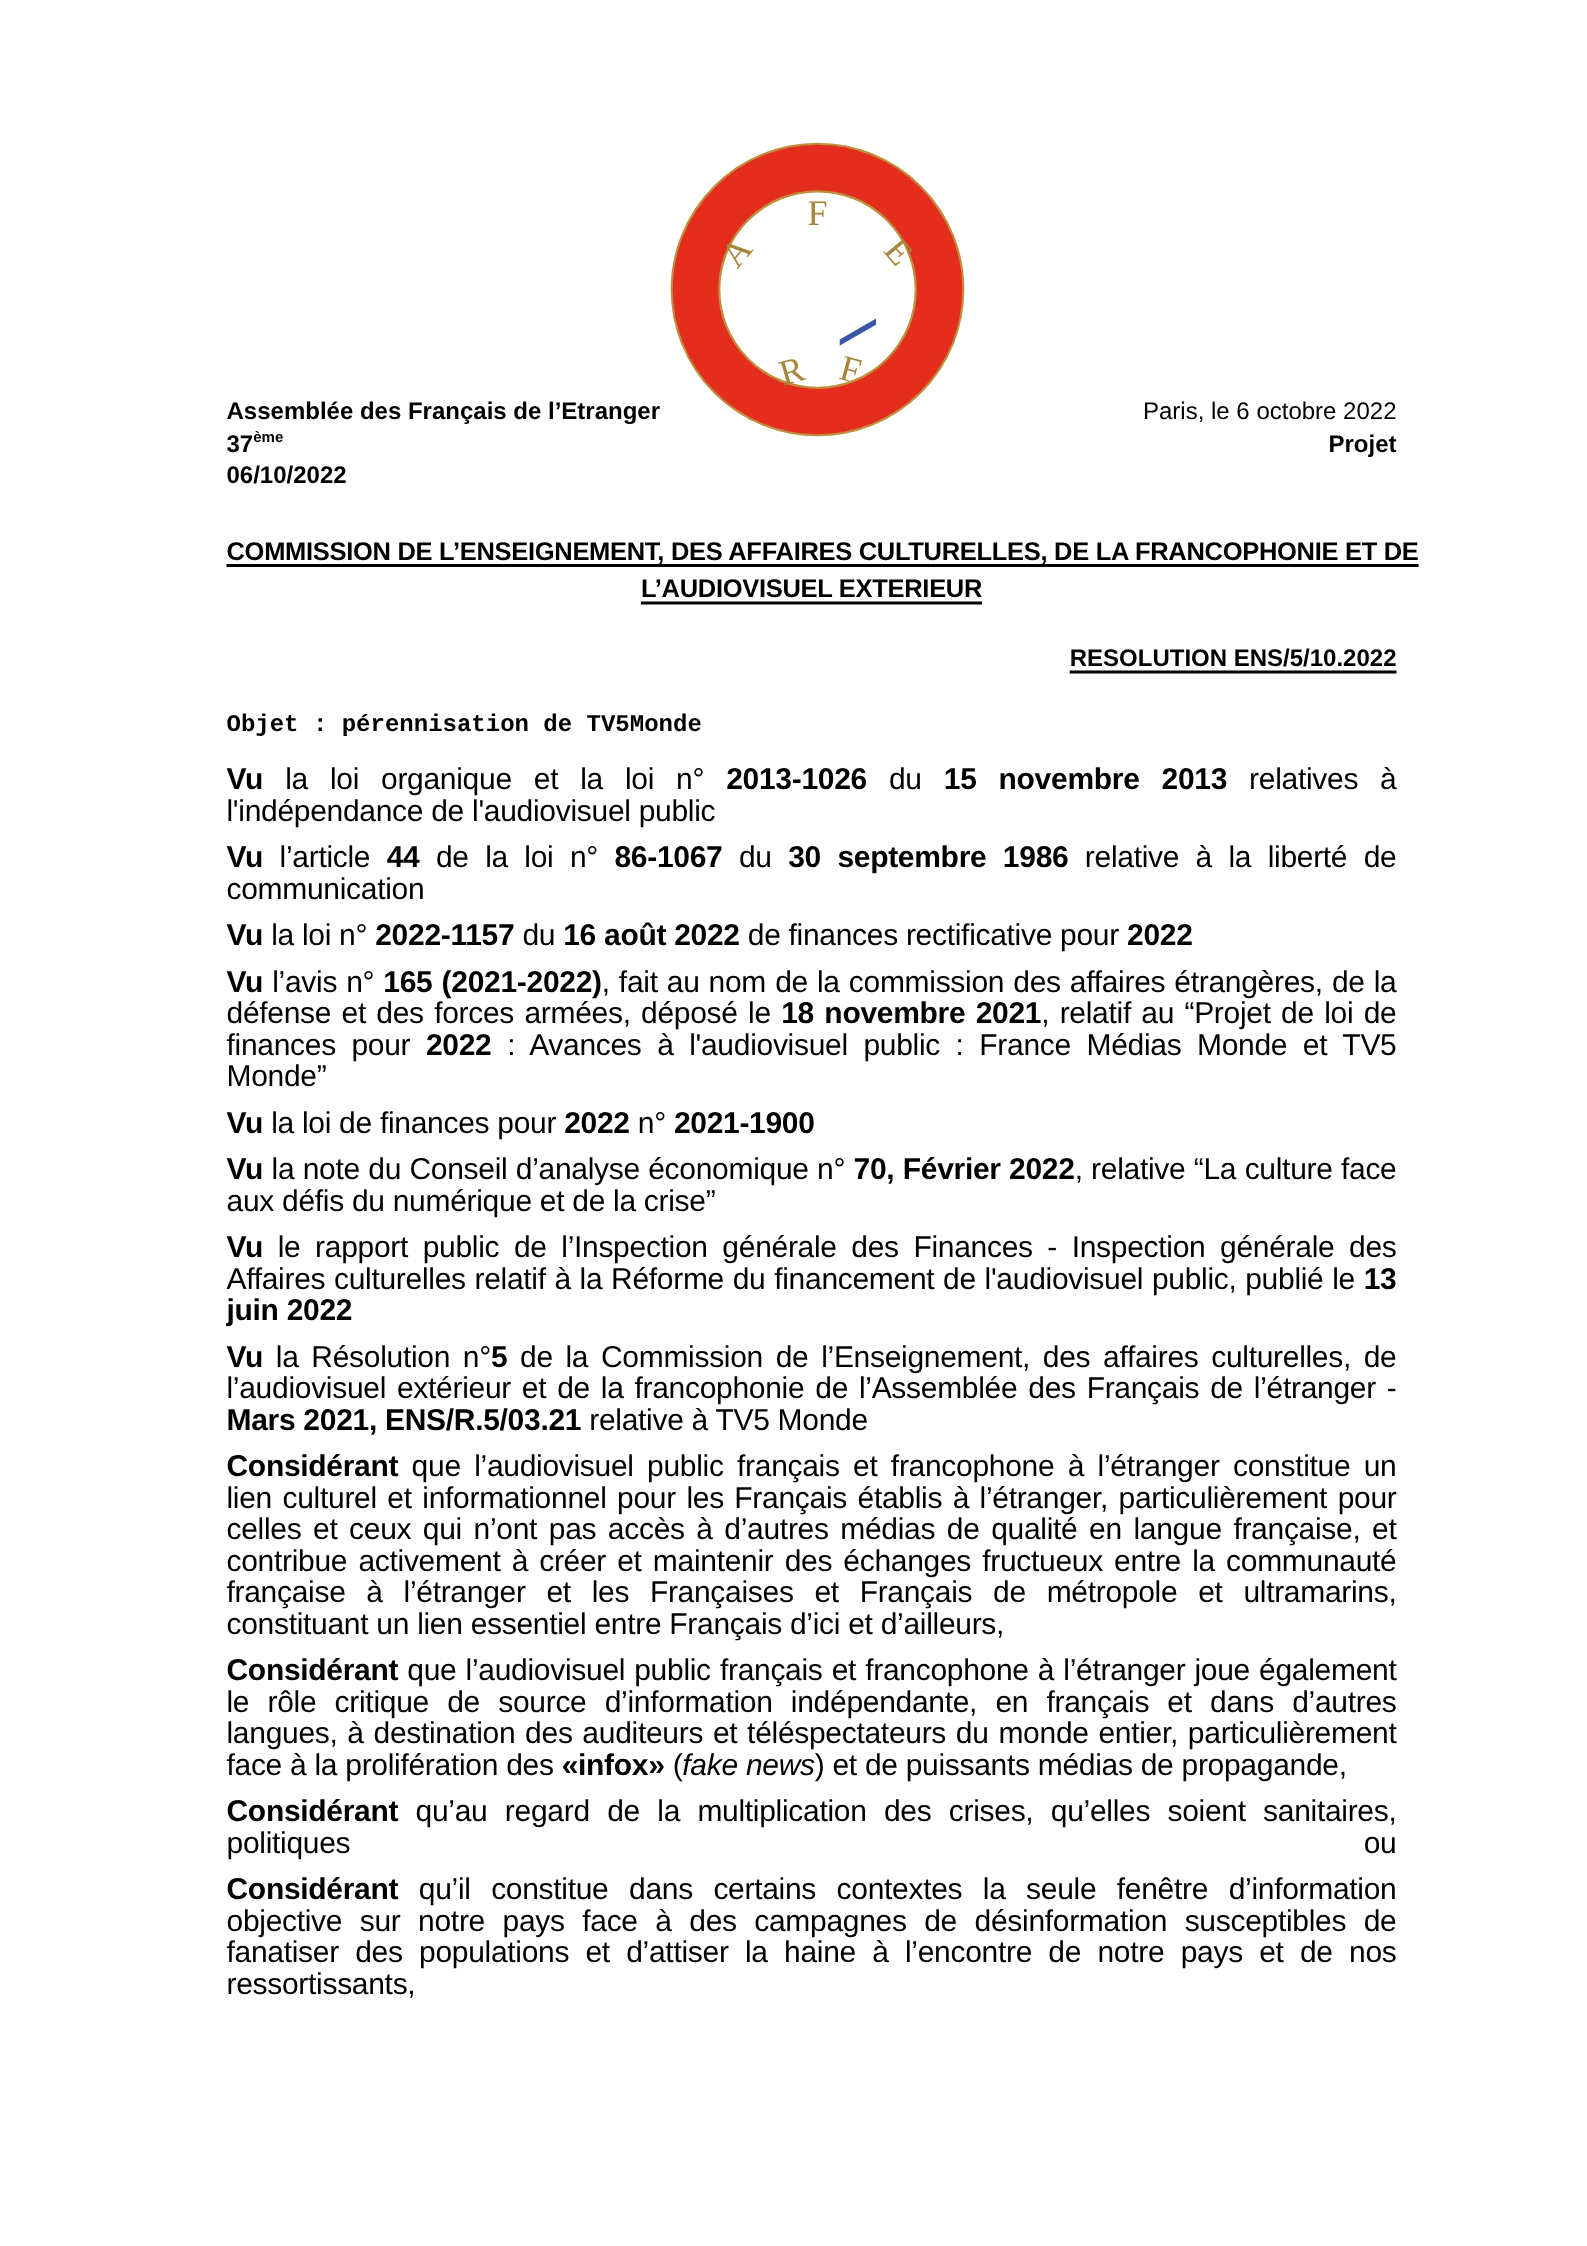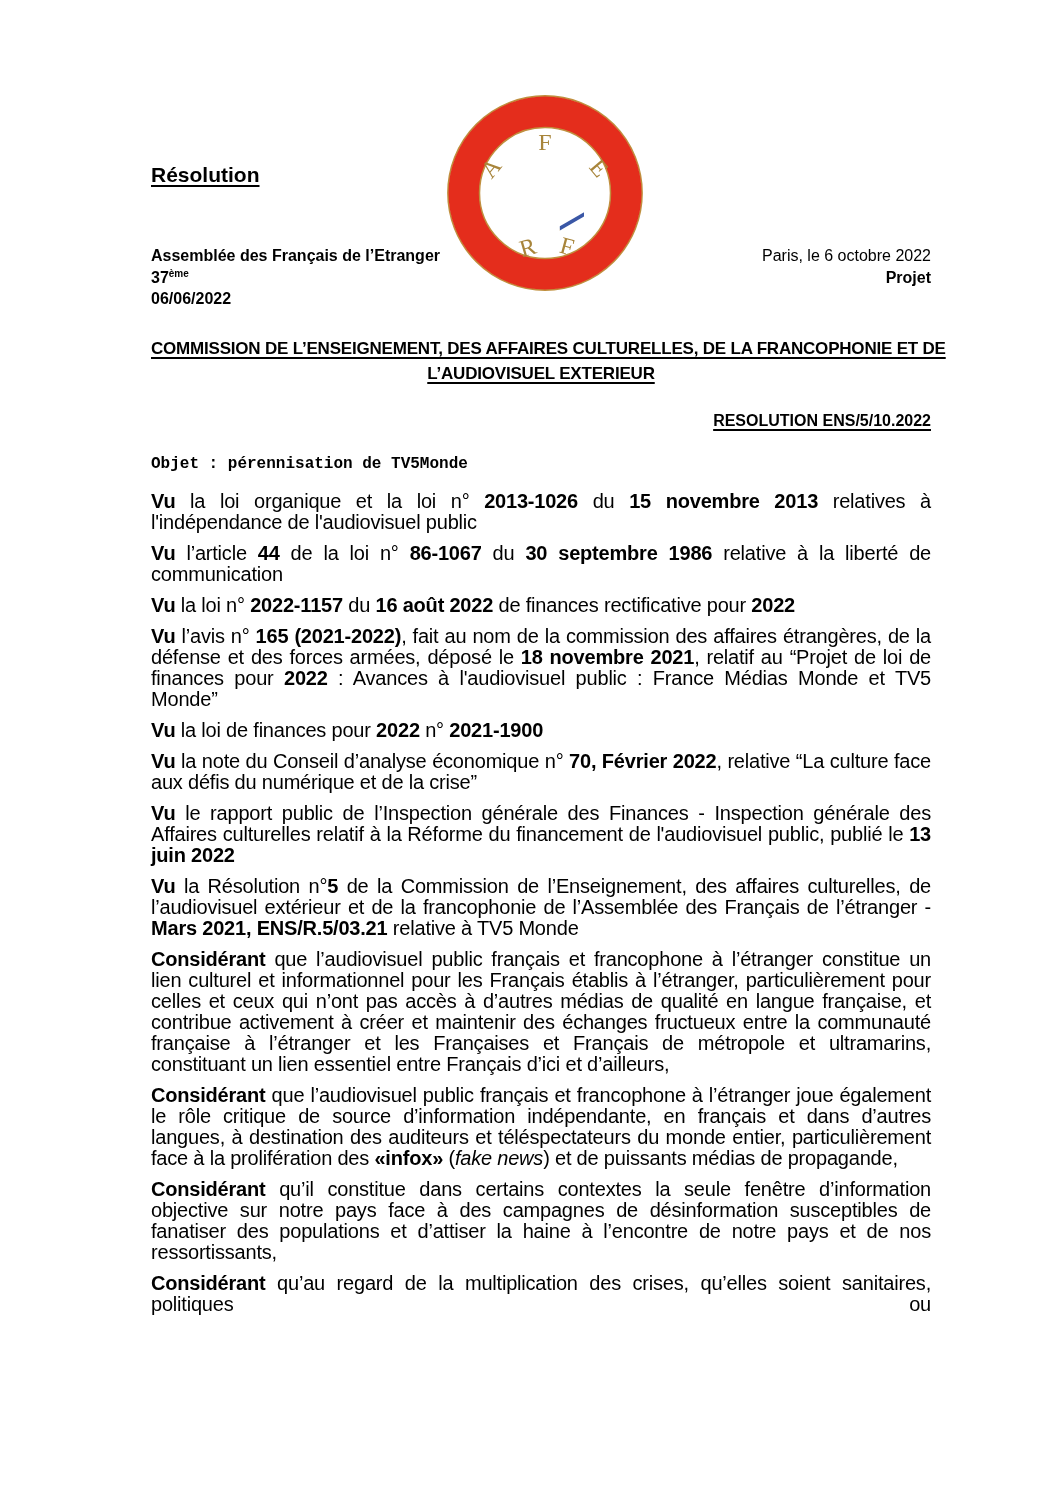--- a/index.html
+++ b/index.html
@@ -8,21 +8,21 @@
     font-family:"Liberation Sans", sans-serif; color:#000; overflow:hidden;
   }
   .content { position:absolute; left:151px; right:127px; top:0; padding-top:162px; }
 
   .title { margin:0; font-size:21px; line-height:26px; font-weight:bold; }
   .title .u2 { text-decoration:underline; text-decoration-thickness:2px; text-underline-offset:3px; }
 
   .logo-wrap { position:absolute; left:445px; top:93px; width:200px; height:200px; }
   .logo-letter { font-family:"Liberation Serif", serif; font-weight:500; }
 
-  .header-block { margin-top:57px; font-size:16px; line-height:21.5px; }
+  .header-block { margin-top:102px; font-size:16px; line-height:21.5px; }
   .hrow { display:flex; justify-content:space-between; }
   .b { font-weight:bold; }
   .i { font-style:italic; }
   sup { font-size:10px; line-height:0; }
 
   .commission { margin-top:26px; text-align:center; font-weight:bold; font-size:17px; line-height:25px; letter-spacing:-0.2px; }
   .commission .line { display:block; }
   .commission .line span { text-decoration:underline; text-decoration-thickness:1.5px; text-underline-offset:3px; white-space:nowrap; }
 
   .resref { margin-top:22px; font-size:16px; line-height:25px; font-weight:bold;text-align:right; }
@@ -69,33 +69,32 @@
         <text x="100" y="57" fill="#a8853b">F</text>
         <text transform="translate(148,80) rotate(50)" fill="#a8853b">E</text>
         <text transform="translate(85,162) rotate(-16)" fill="#a8853b">R</text>
         <text transform="translate(120,161) rotate(15)" fill="#a8853b">F</text>
       </g>
     </svg>
   </div>
 
   <div class="content">
 
-    <h1 class="title"><span class="u2">Résolution</span></h1>
 
     <div class="header-block">
       <div class="hrow">
         <span class="b">Assemblée des Français de l’Etranger</span>
         <span>Paris, le 6 octobre 2022</span>
       </div>
       <div class="hrow">
         <span class="b"><span>37</span><sup>ème</sup></span>
         <span class="b">Projet</span>
       </div>
       <div class="hrow">
-        <span class="b">06/06/2022</span>
+        <span class="b">06/10/2022</span>
       </div>
     </div>
 
     <div class="commission">
       <span class="line"><span>COMMISSION DE L’ENSEIGNEMENT, DES AFFAIRES CULTURELLES, DE LA FRANCOPHONIE ET DE</span></span>
       <span class="line"><span>L’AUDIOVISUEL EXTERIEUR</span></span>
     </div>
 
     <div class="resref"><span>RESOLUTION ENS/5/10.2022</span></div>
 
@@ -105,18 +104,18 @@
         <p class="para"><span class="b">Vu</span><span> la loi organique et la loi n° </span><span class="b">2013-1026</span><span> du </span><span class="b">15 novembre 2013</span><span> relatives à l'indépendance de l'audiovisuel public</span></p>
         <p class="para"><span class="b">Vu</span><span> l’article </span><span class="b">44</span><span> de la loi n° </span><span class="b">86-1067</span><span> du </span><span class="b">30 septembre 1986</span><span> relative à la liberté de communication</span></p>
         <p class="para"><span class="b">Vu</span><span> la loi n° </span><span class="b">2022-1157</span><span> du </span><span class="b">16 août 2022</span><span> de finances rectificative pour </span><span class="b">2022</span></p>
         <p class="para"><span class="b">Vu</span><span> l’avis n° </span><span class="b">165 (2021-2022)</span><span>, fait au nom de la commission des affaires étrangères, de la défense et des forces armées, déposé le </span><span class="b">18 novembre 2021</span><span>, relatif au “Projet de loi de finances pour </span><span class="b">2022</span><span> : Avances à l'audiovisuel public : France Médias Monde et TV5 Monde”</span></p>
         <p class="para"><span class="b">Vu</span><span> la loi de finances pour </span><span class="b">2022</span><span> n° </span><span class="b">2021-1900</span></p>
         <p class="para"><span class="b">Vu</span><span> la note du Conseil d’analyse économique n° </span><span class="b">70, Février 2022</span><span>, relative “La culture face aux défis du numérique et de la crise”</span></p>
         <p class="para"><span class="b">Vu</span><span> le rapport public de l’Inspection générale des Finances - Inspection générale des Affaires culturelles relatif à la Réforme du financement de l'audiovisuel public, publié le </span><span class="b">13 juin 2022</span></p>
         <p class="para"><span class="b">Vu</span><span> la Résolution n°</span><span class="b">5</span><span> de la Commission de l’Enseignement, des affaires culturelles, de l’audiovisuel extérieur et de la francophonie de l’Assemblée des Français de l’étranger - </span><span class="b">Mars 2021, ENS/R.5/03.21</span><span> relative à TV5 Monde</span></p>
         <p class="para"><span class="b">Considérant</span><span> que l’audiovisuel public français et francophone à l’étranger constitue un lien culturel et informationnel pour les Français établis à l’étranger, particulièrement pour celles et ceux qui n’ont pas accès à d’autres médias de qualité en langue française, et contribue activement à créer et maintenir des échanges fructueux entre la communauté française à l’étranger et les Françaises et Français de métropole et ultramarins, constituant un lien essentiel entre Français d’ici et d’ailleurs,</span></p>
         <p class="para"><span class="b">Considérant</span><span> que l’audiovisuel public français et francophone à l’étranger joue également le rôle critique de source d’information indépendante, en français et dans d’autres langues, à destination des auditeurs et téléspectateurs du monde entier, particulièrement face à la prolifération des </span><span class="b">«infox»</span><span> (</span><span class="i">fake news</span><span>) et de puissants médias de propagande,</span></p>
+        <p class="para jlast"><span class="b">Considérant</span><span> qu’au regard de la multiplication des crises, qu’elles soient sanitaires, politiques ou</span></p>
         <p class="para"><span class="b">Considérant</span><span> qu’il constitue dans certains contextes la seule fenêtre d’information objective sur notre pays face à des campagnes de désinformation susceptibles de fanatiser des populations et d’attiser la haine à l’encontre de notre pays et de nos ressortissants,</span></p>
-        <p class="para jlast"><span class="b">Considérant</span><span> qu’au regard de la multiplication des crises, qu’elles soient sanitaires, politiques ou</span></p>
       </div>
 
   </div>
 </div>
 
 </body></html>

